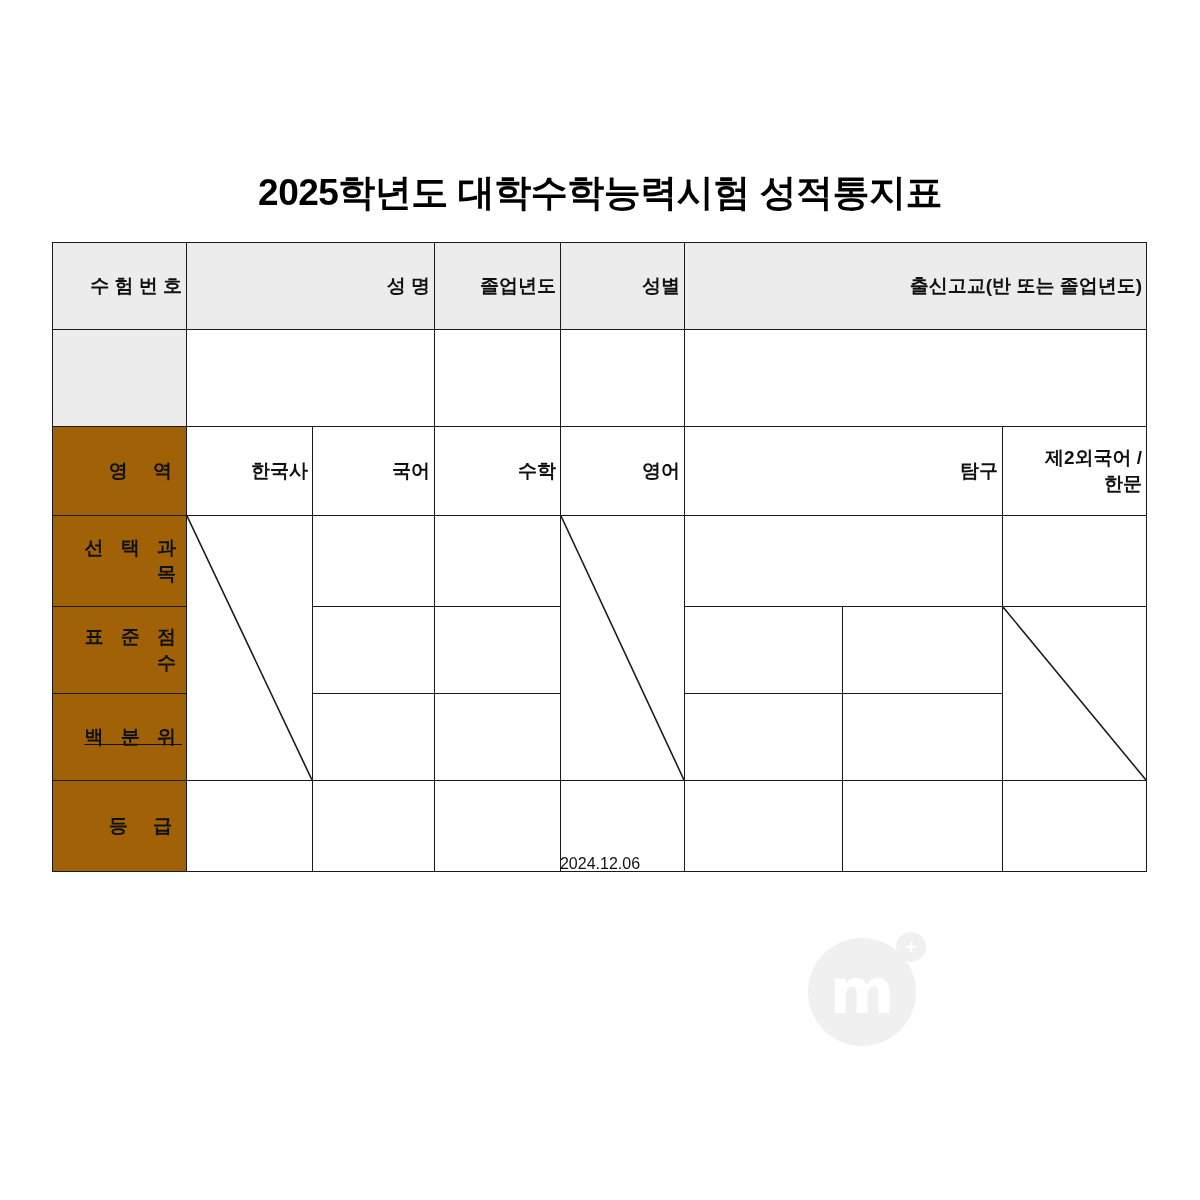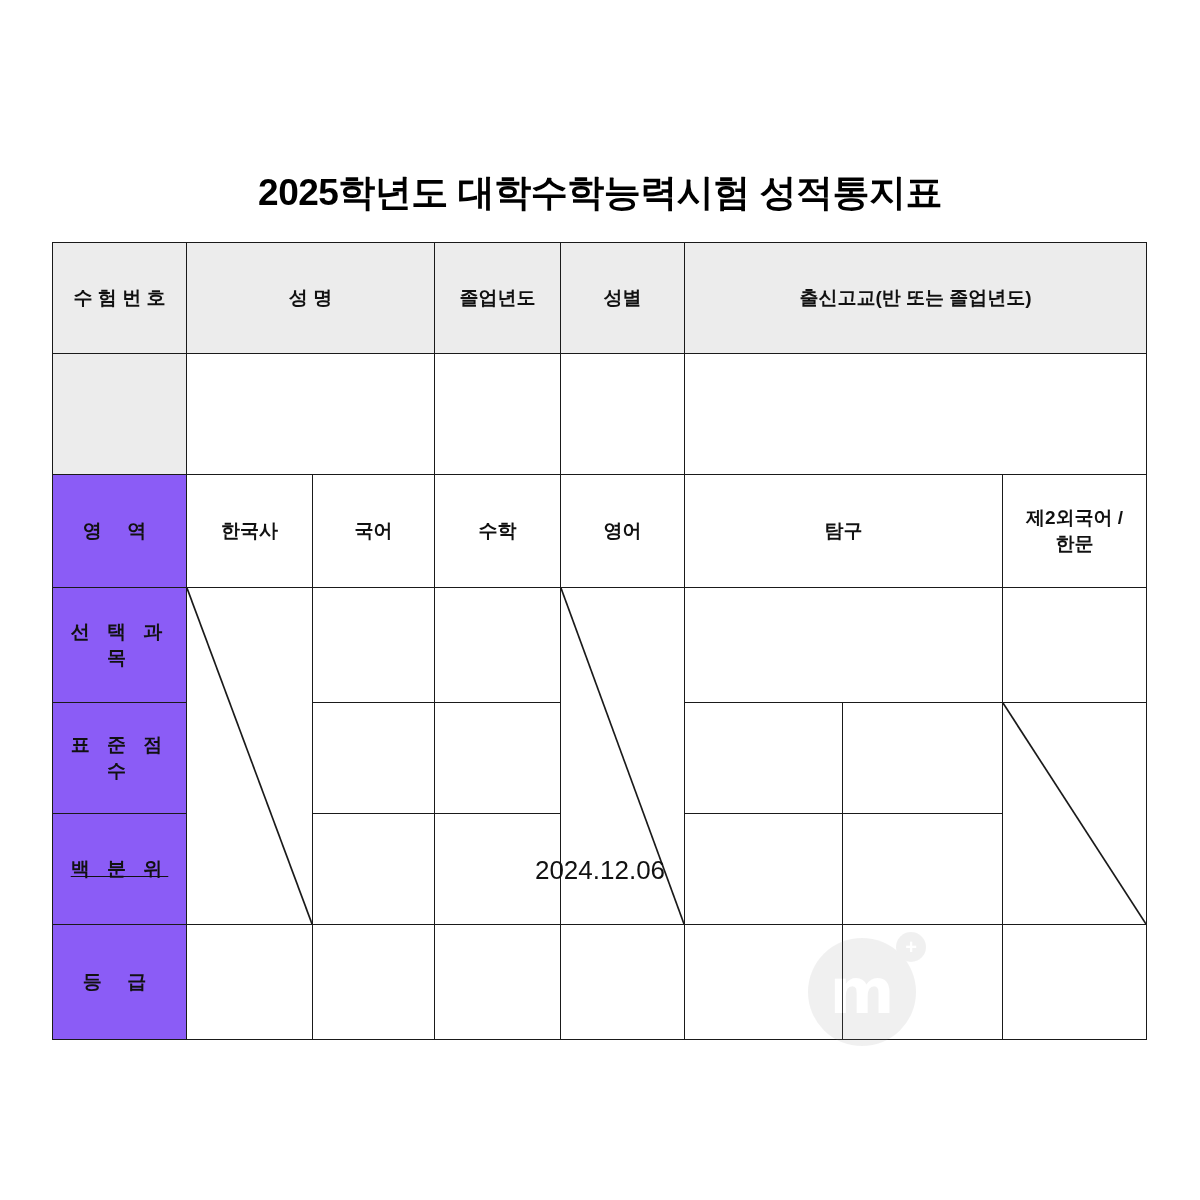--- a/index.html
+++ b/index.html
@@ -41,31 +41,31 @@
     top: 242px;
     left: 52px;
     width: 1094px;
     border-collapse: collapse;
     table-layout: fixed;
   }
   .report-table td {
     border: 1.6px solid #1a1a1a;
     font-size: 19px;
     font-weight: bold;
-    text-align: center;
+    text-align: right;
     vertical-align: middle;
-    padding: 16px;
+    padding: 4px;
     color: #111;
     position: relative;
   }
   .hdr-cell {
     background: #ececec;
   }
   .row-label {
-    background: #8b5cf6;
+    background: #a16207;
     width: 134px;
     font-size: 19px;
     letter-spacing: 3px;
   }
   .spaced {
     letter-spacing: 10px;
   }
   .spaced-med {
     letter-spacing: 6px;
   }
@@ -94,21 +94,21 @@
     pointer-events: none;
   }
   .diag svg { width: 100%; height: 100%; display: block; }
 
   .date-line {
     position: absolute;
     top: 855px;
     left: 0;
     width: 1200px;
     text-align: center;
-    font-size: 26px;
+    font-size: 16px;
     color: #111;
   }
 
   .signature {
     position: absolute;
     top: 962px;
     left: 0;
     width: 1200px;
     text-align: center;
     font-size: 33px;

